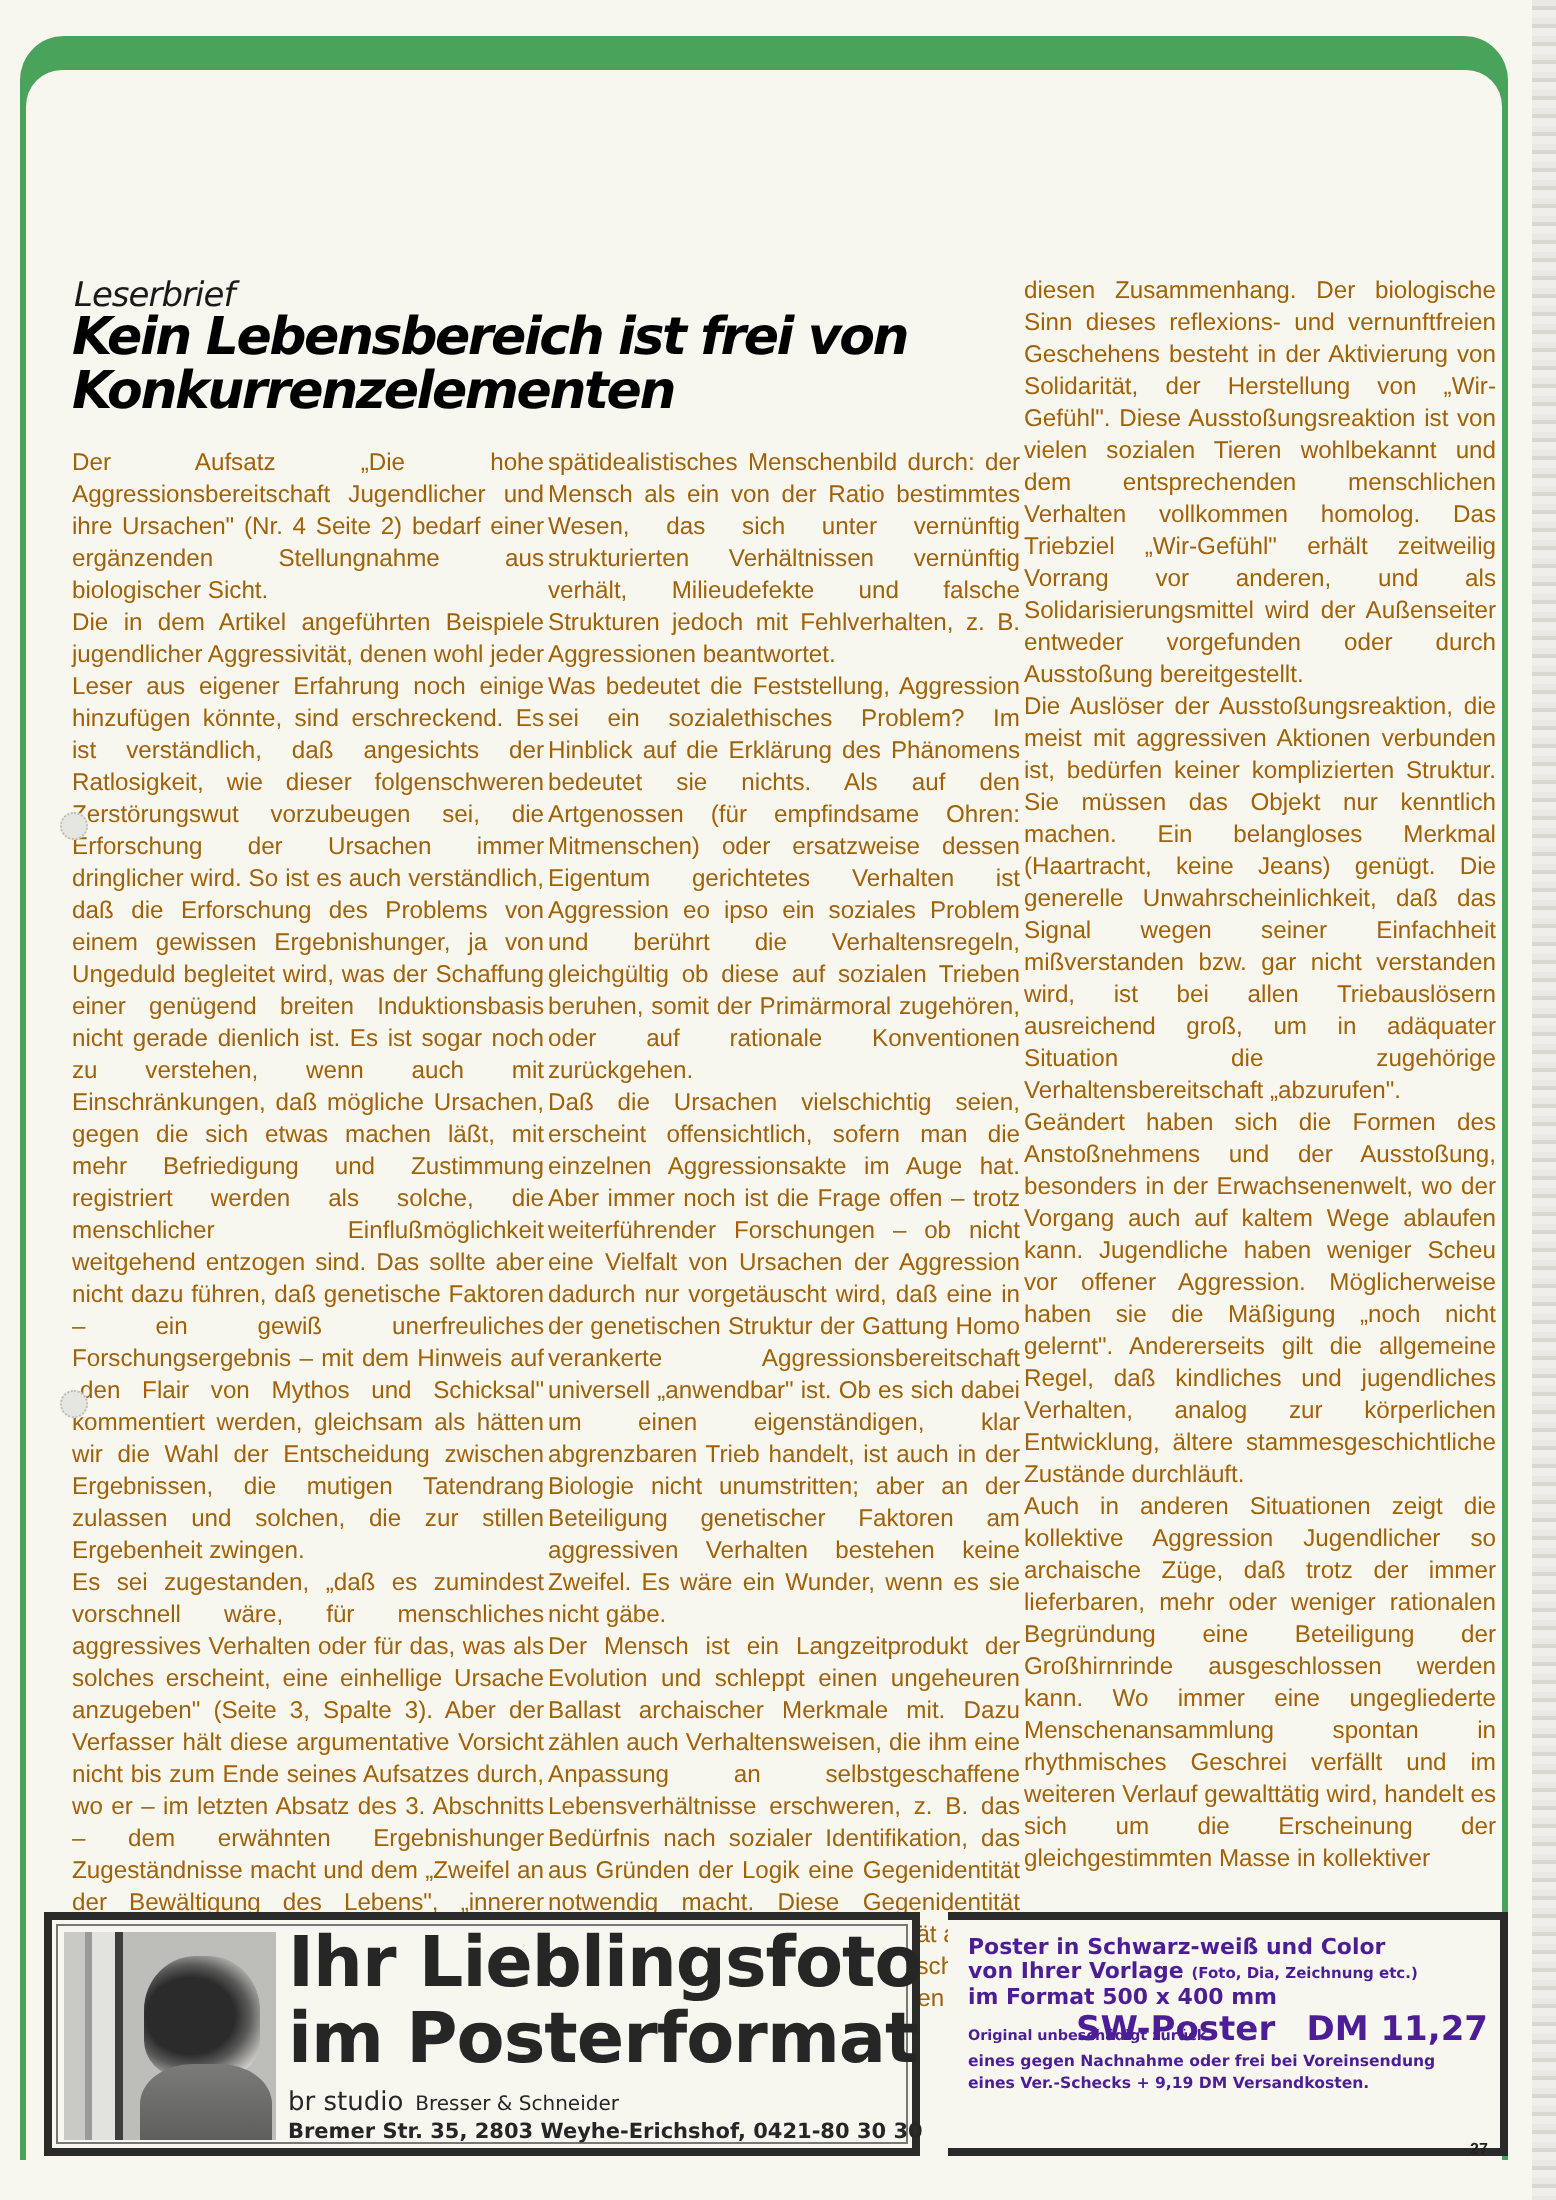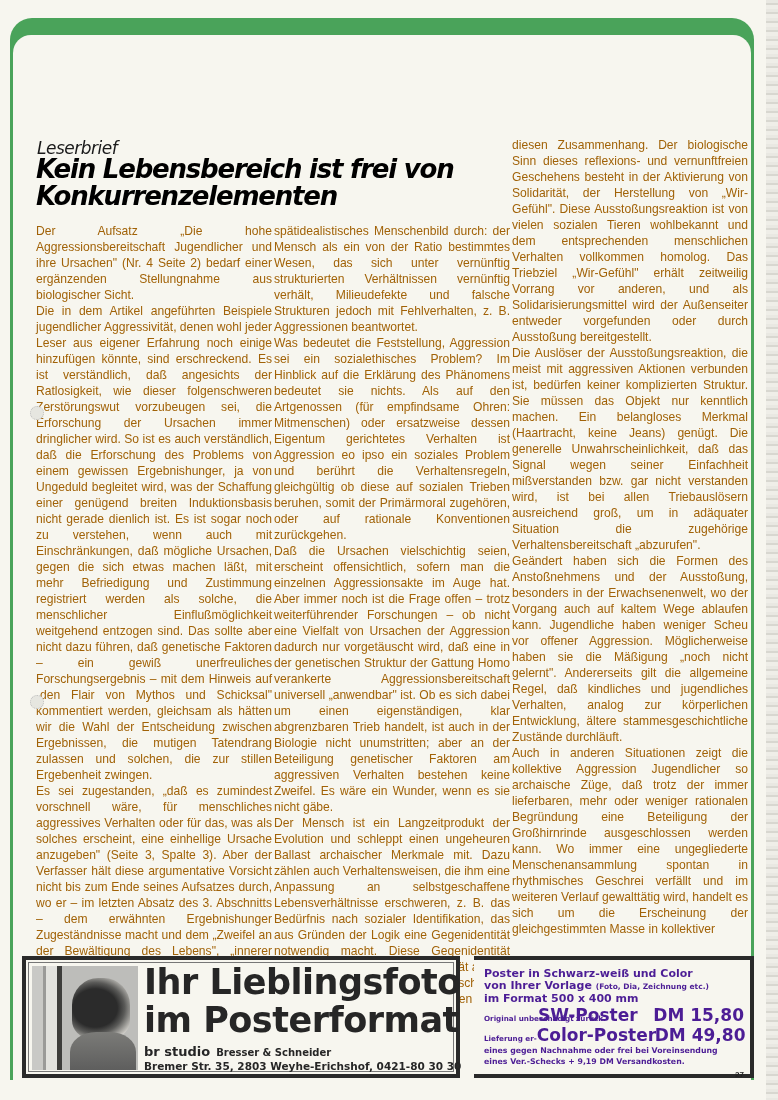--- a/index.html
+++ b/index.html
@@ -64,21 +64,21 @@
     position: absolute; left: 38px; top: 66px; width: 66px; height: 50px;
     border-radius: 40% 40% 0 0;
     background: linear-gradient(180deg, #7b7b78, #555);
   }
   .ad-title {
     position: absolute; left: 118px; font-family: "DejaVu Sans", sans-serif; font-weight: bold;
     font-size: 35px; letter-spacing: -0.5px; color: #262626; white-space: nowrap;
   }
   .ad-title.t1 { top: 2px; }
   .ad-title.t2 { top: 40px; }
-  .ad-brand { position: absolute; left: 118px; top: 84px; font-family: "DejaVu Sans", sans-serif; font-weight: bold; font-size: 13px; color: #262626; white-space: nowrap; }
+  .ad-brand { position: absolute; left: 118px; top: 84px; font-family: "DejaVu Sans", sans-serif; font-weight: normal; font-size: 13px; color: #262626; white-space: nowrap; }
   .ad-brand .small { font-size: 10px; margin-left: 6px; }
   .ad-address { position: absolute; left: 118px; top: 100px; font-family: "DejaVu Sans", sans-serif; font-weight: bold; font-size: 10.5px; color: #262626; white-space: nowrap; }
 
   .ad-right {
     position: absolute; left: 458px; top: 956px; width: 280px; height: 122px;
     border: 4px solid #2a2a2a; border-left: none; background: #f7f6ef;
     padding: 8px 6px 0 10px; font-family: "DejaVu Sans", sans-serif; font-weight: bold; color: #4c1d95; margin-left: 16px;
   }
   .ad-right .l { font-size: 11px; line-height: 12px; white-space: nowrap; }
   .ad-right .l .tiny { font-size: 7.5px; }
@@ -139,24 +139,19 @@
   <div class="ad-address">Bremer Str. 35, 2803 Weyhe-Erichshof, 0421-80 30 30</div>
 </div>
 
 <div class="ad-right">
   <div class="l">Poster in Schwarz-weiß und Color</div>
   <div class="l"><span>von Ihrer Vorlage</span> <span class="tiny">(Foto, Dia, Zeichnung etc.)</span></div>
   <div class="l">im Format 500 x 400 mm</div>
   <div class="price-row">
     <span class="note">Original unbeschädigt zurück.</span>
     <span class="pname">SW-Poster</span>
-    <span class="pval">DM 15,80</span>
-  </div>
-  <div class="price-row">
-    <span class="note">Lieferung er-</span>
-    <span class="pname">Color-Poster</span>
-    <span class="pval">DM 49,80</span>
+    <span class="pval">DM 11,27</span>
   </div>
   <div class="foot">eines gegen Nachnahme oder frei bei Voreinsendung</div>
   <div class="foot">eines Ver.-Schecks + 9,19 DM Versandkosten.</div>
 </div>
 
 <div class="page-num">27</div>
 
 </body></html>

